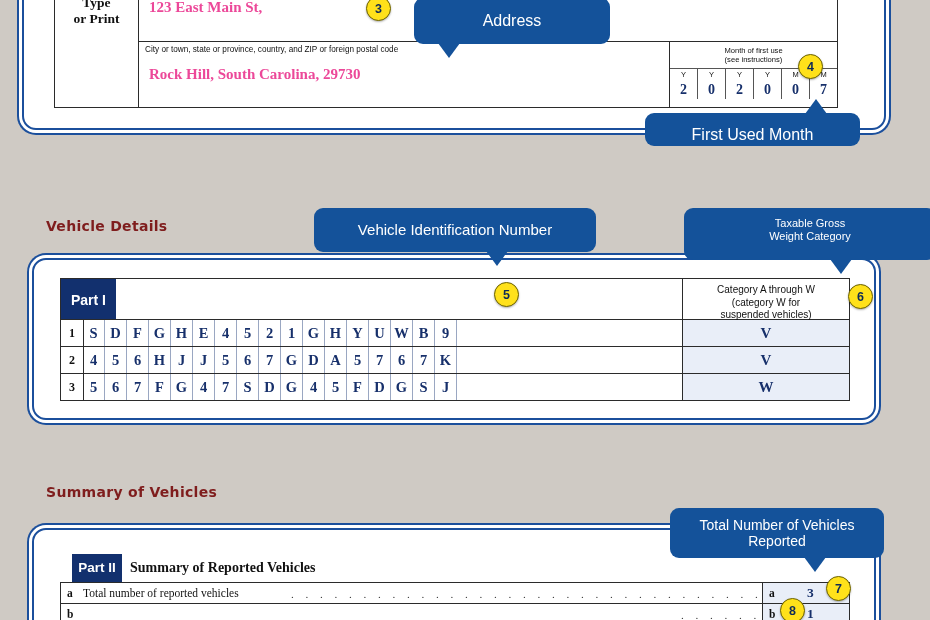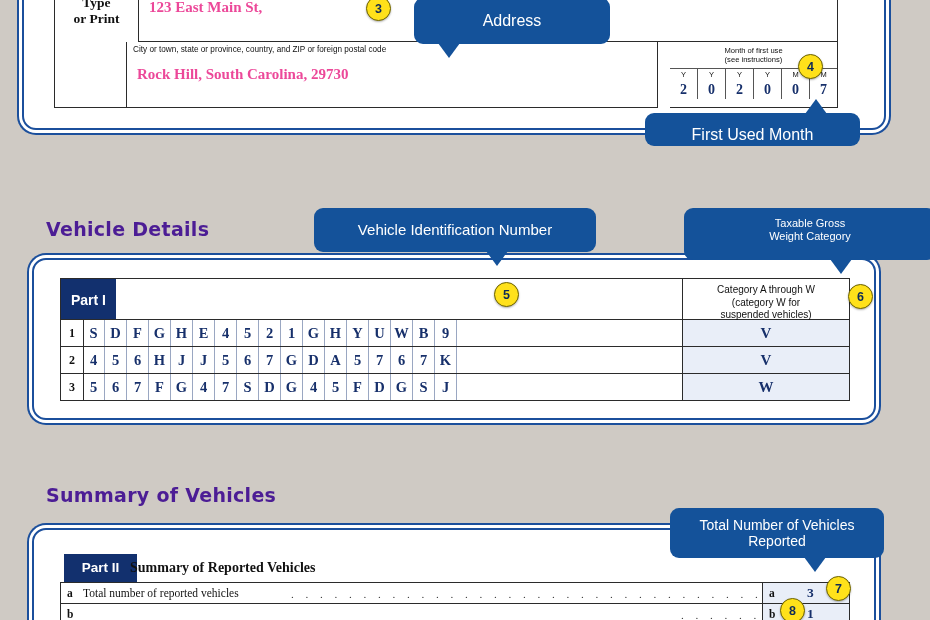--- a/index.html
+++ b/index.html
@@ -54,23 +54,23 @@
     font-weight:bold;
     font-size:12.5px;
     display:flex;align-items:center;justify-content:center;
     z-index:60;
     box-shadow:0 1px 2px rgba(0,0,0,.3);
   }
 
   
   .heading{
     position:absolute;
-    color:#4c1d95;
+    color:#7f1d1d;
     font-weight:bold;
-    font-size:19px;
+    font-size:14px;
     letter-spacing:.3px;
     font-family:"DejaVu Sans", sans-serif;
   }
 
   
   #top-card{left:22px;top:-74px;width:860px;height:200px;}
   .fm{position:absolute;box-sizing:border-box;}
   .fm-border{border:1.3px solid #2b2b2b;}
   .lbl-small{font-size:8.2px;color:#111;font-family:"Liberation Sans",sans-serif;}
   .val-bold{font-size:15px;font-weight:bold;color:#ec4899;font-family:"Liberation Serif",serif;}
@@ -133,21 +133,21 @@
 
   <div class="fm fm-border" style="left:30px;top:48px;width:84px;height:132px;border-right:none;">
     <div class="typeorprint" style="margin-top:18px;">Type<br>or Print</div>
   </div>
 
   <div class="fm fm-border" style="left:114px;top:48px;width:700px;height:66px;">
 
     <div class="val-bold" style="position:absolute;left:10px;top:22px;">123 East Main St,</div>
   </div>
 
-  <div class="fm fm-border" style="left:102px;top:114px;width:532px;height:66px;border-top:none;text-align:right;">
+  <div class="fm fm-border" style="left:114px;top:114px;width:532px;height:66px;border-top:none;text-align:right;">
     <div class="lbl-small" style="position:absolute;left:6px;top:3px;">City or town, state or province, country, and ZIP or foreign postal code</div>
     <div class="val-bold" style="position:absolute;left:10px;top:24px;">Rock Hill, South Carolina, 29730</div>
   </div>
 
   <div class="fm fm-border" style="left:646px;top:114px;width:168px;height:66px;border-top:none;border-left:none;">
     <div class="mfu-title" style="position:absolute;left:0;top:4px;width:100%;">Month of first use<br>(see instructions)</div>
     <div class="mfu-grid" style="position:absolute;left:0;top:26px;width:100%;border-top:1px solid #555;">
       <div class="mfu-cell">
         <div class="mfu-letter">Y</div>
         <div class="mfu-digit">2</div>
@@ -289,21 +289,21 @@
 <div class="callout" style="left:670px;top:508px;width:214px;height:50px;font-size:14px;">
   Total Number of Vehicles<br>Reported
   <span class="tail tail-down" style="left:134px;"></span>
 </div>
 <div class="badge" style="left:826px;top:576px;">7</div>
 <div class="badge" style="left:780px;top:598px;">8</div>
 
 <div class="card" id="summary-card">
 
   <div class="fm" style="left:26px;top:24px;width:790px;height:28px;">
-    <div class="partII-hdr" style="position:absolute;left:4px;top:0;width:73px;height:100%;line-height:28px;">Part II</div>
+    <div class="partII-hdr" style="position:absolute;left:12px;top:0;width:50px;height:100%;line-height:28px;">Part II</div>
     <div class="sum-title" style="position:absolute;left:70px;top:6px;">Summary of Reported Vehicles</div>
   </div>
 
   <div class="fm fm-border" style="left:26px;top:52px;width:790px;height:22px;">
     <div class="sum-letter" style="position:absolute;left:6px;top:4px;">a</div>
     <div class="sum-text" style="position:absolute;left:22px;top:4px;">Total number of reported vehicles</div>
     <div class="dots" style="position:absolute;left:230px;top:5px;width:470px;">. . . . . . . . . . . . . . . . . . . . . . . . . . . . . . . . . . . . . . . . .</div>
     <div style="position:absolute;right:0;top:0;width:86px;height:100%;border-left:1.3px solid #2b2b2b;background:#e9eef8;">
       <span class="sum-letter" style="position:absolute;left:6px;top:4px;">a</span>
       <span class="sum-val" style="position:absolute;left:44px;top:2px;">3</span>

